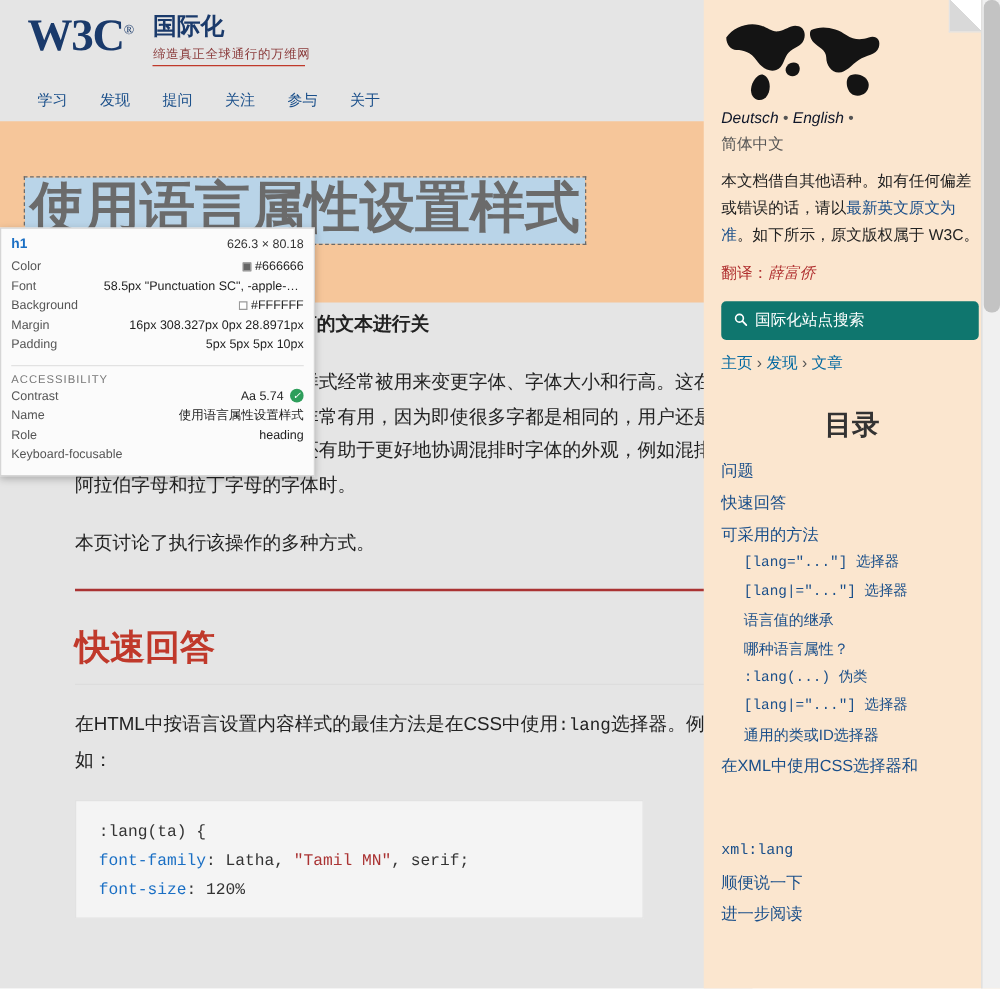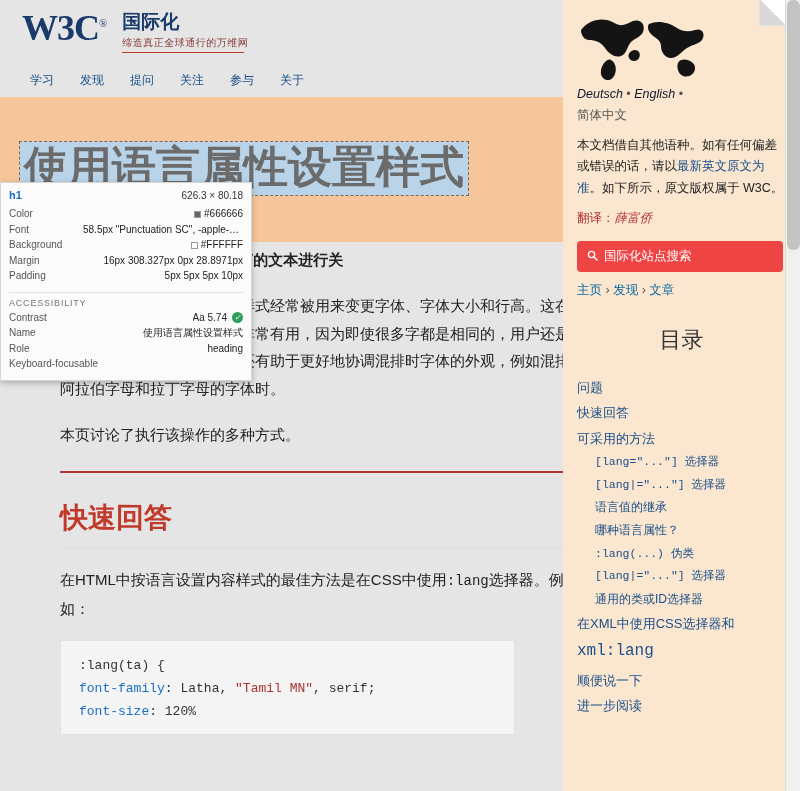--- a/index.html
+++ b/index.html
@@ -239,21 +239,21 @@
   }
   .note a { color: #1a4f8a; text-decoration: none; cursor: pointer; }
   .translator {
     padding: 10px 14px 0 14px;
     font-size: 12.5px;
     color: #b03030;
   }
   .translator a { color: #b03030; text-decoration: none; cursor: pointer; font-style: italic; }
   #search-btn {
     margin: 14px 14px 0 14px;
-    background: #ef4444;
+    background: #0f766e;
     color: #fff;
     font-size: 12.5px;
     border: 0;
     border-radius: 4px;
     padding: 7px 10px;
     text-align: left;
     width: 206px;
     cursor: pointer;
     display: flex;
     align-items: center;
@@ -261,33 +261,33 @@
   }
   #breadcrumb {
     padding: 10px 14px 0 14px;
     font-size: 12.5px;
     color: #555;
   }
   #breadcrumb a { color: #0369a1; text-decoration: none; cursor: pointer; }
   #toc-title {
     text-align: center;
     font-size: 22px;
-    font-weight: normal;
+    font-weight: bold;
     color: #333;
-    margin: 26px 0 20px 0;
+    margin: 26px 0 9px 0;
   }
   .toc {
     padding: 0 14px 0 14px;
     font-size: 13px;
     line-height: 1.95;
   }
   .toc a { color: #1a4f8a; text-decoration: none; display: block; cursor: pointer; }
   .toc .lvl2 { padding-left: 18px; font-size: 12px; }
   .toc .mono-item { font-family: "Liberation Mono", monospace; font-size: 11.5px; }
-  .toc .code-frag { font-family: "Liberation Mono", monospace; font-size: 16px; }
+  .toc .code-frag { font-family: "Liberation Mono", monospace; font-size: 12px; margin-top: 44px; }
 
   
   #scrollbar {
     position: absolute;
     right: 0; top: 0;
     width: 15px; height: 791px;
     background: #f0f0f0;
     border-left: 1px solid #dcdcdc;
     z-index: 60;
   }

